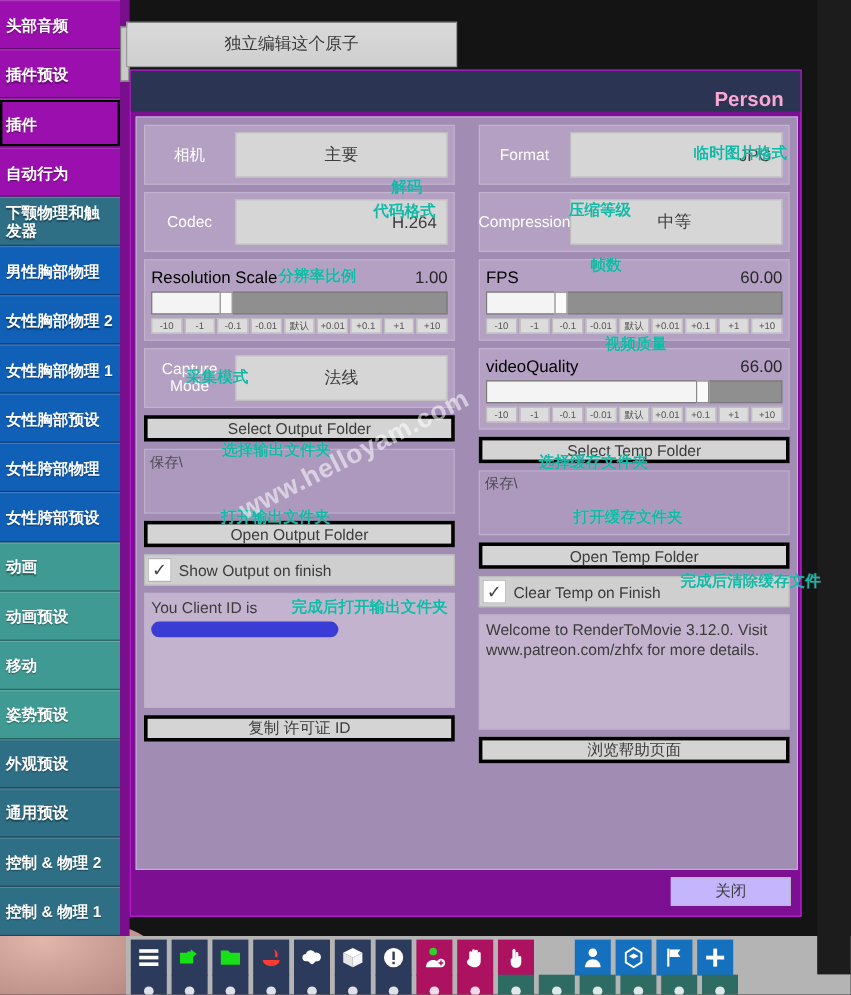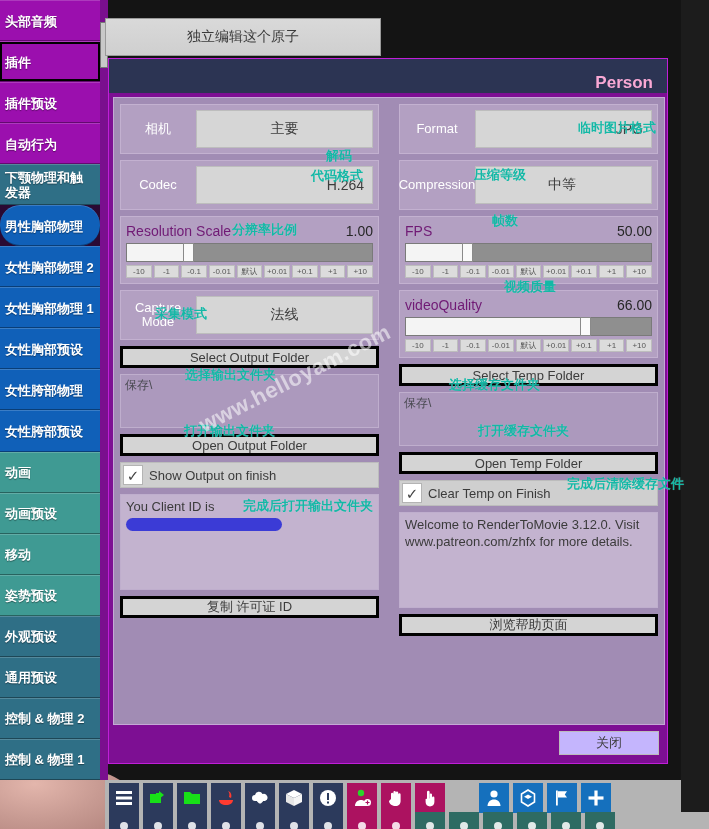--- a/index.html
+++ b/index.html
@@ -52,21 +52,21 @@
   
   .lv{display:flex;align-items:stretch;gap:6px;height:38px;}
   .lv .lab{min-width:64px;max-width:64px;display:flex;align-items:center;justify-content:center;
     color:#fff;font-size:13px;text-align:center;line-height:14px;}
   .lv .val{flex:1;background:#d6d6d6;border:1px solid #bdbdbd;box-sizing:border-box;
     display:flex;align-items:center;justify-content:center;color:#3c3c3c;font-size:14px;position:relative;}
   .lv .val.right{justify-content:flex-end;padding-right:8px;}
   .lv .val.left{justify-content:flex-start;padding-left:10px;}
   
   .sl-head{display:flex;justify-content:space-between;align-items:center;color:#2b2b2b;font-size:14px;height:18px;position:relative;}
-  .sl-head .nm{color:#701a75;}
+  .sl-head .nm{color:#000000;}
   .sl-head .num{color:#272727;}
   .track{height:19px;background:#8f8f8f;border:1px solid #7a7a7a;box-sizing:border-box;position:relative;margin-top:3px;}
   .fill{position:absolute;left:0;top:0;bottom:0;background:#f4f4f4;}
   .knob{position:absolute;top:-1px;width:11px;height:19px;background:#fafafa;border:1px solid #8a8a8a;box-sizing:border-box;}
   .steps{display:flex;gap:2px;margin-top:3px;}
   .steps div{flex:1;height:13px;background:#dcdcdc;border:1px solid #bdbdbd;box-sizing:border-box;
     font-size:8px;color:#555;display:flex;align-items:center;justify-content:center;}
   
   .bigbtn{height:22px;background:#d4d4d4;border:3px solid #000000;box-sizing:border-box;
     display:flex;align-items:center;justify-content:center;color:#3c3c3c;font-size:13px;}
@@ -109,33 +109,33 @@
 <body>
 
 <div id="viewport">
   <div id="skin"></div>
 </div>
 
 <div id="sidebar">
     <div class="side-item grp-purple" style="flex: 1 1 0px;">
       <span>头部音频</span>
     </div>
+    <div class="side-item grp-purple" style="flex: 1 1 0px;">
+      <span>插件预设</span>
+    </div>
     <div class="side-item grp-purple sel" style="flex: 1 1 0px;">
       <span>插件</span>
     </div>
     <div class="side-item grp-purple" style="flex: 1 1 0px;">
-      <span>插件预设</span>
-    </div>
-    <div class="side-item grp-purple" style="flex: 1 1 0px;">
       <span>自动行为</span>
     </div>
     <div class="side-item grp-steel" style="flex: 1 1 0px;">
       <span>下颚物理和触发器</span>
     </div>
-    <div class="side-item grp-blue" style="flex: 1 1 0px; border-radius: 20px;">
+    <div class="side-item grp-blue" style="flex: 1 1 0px;">
       <span>男性胸部物理</span>
     </div>
     <div class="side-item grp-blue" style="flex: 1 1 0px;">
       <span>女性胸部物理 2</span>
     </div>
     <div class="side-item grp-blue" style="flex: 1 1 0px;">
       <span>女性胸部物理 1</span>
     </div>
     <div class="side-item grp-blue" style="flex: 1 1 0px;">
       <span>女性胸部预设</span>
@@ -261,21 +261,21 @@
         <div class="panel">
           <div class="lv">
             <div class="lab">Compression</div>
             <div class="val left" style="padding-left:72px">中等</div>
           </div>
         </div>
 
         <div class="panel">
           <div class="sl-head">
             <span class="nm">FPS</span>
-            <span class="num">50.00</span>
+            <span class="num">60.00</span>
           </div>
           <div class="track">
             <div class="fill" style="width:25%"></div>
             <div class="knob" style="left:calc(25% - 5px)"></div>
           </div>
           <div class="steps">
             <div>-10</div>
             <div>-1</div>
             <div>-0.1</div>
             <div>-0.01</div>

